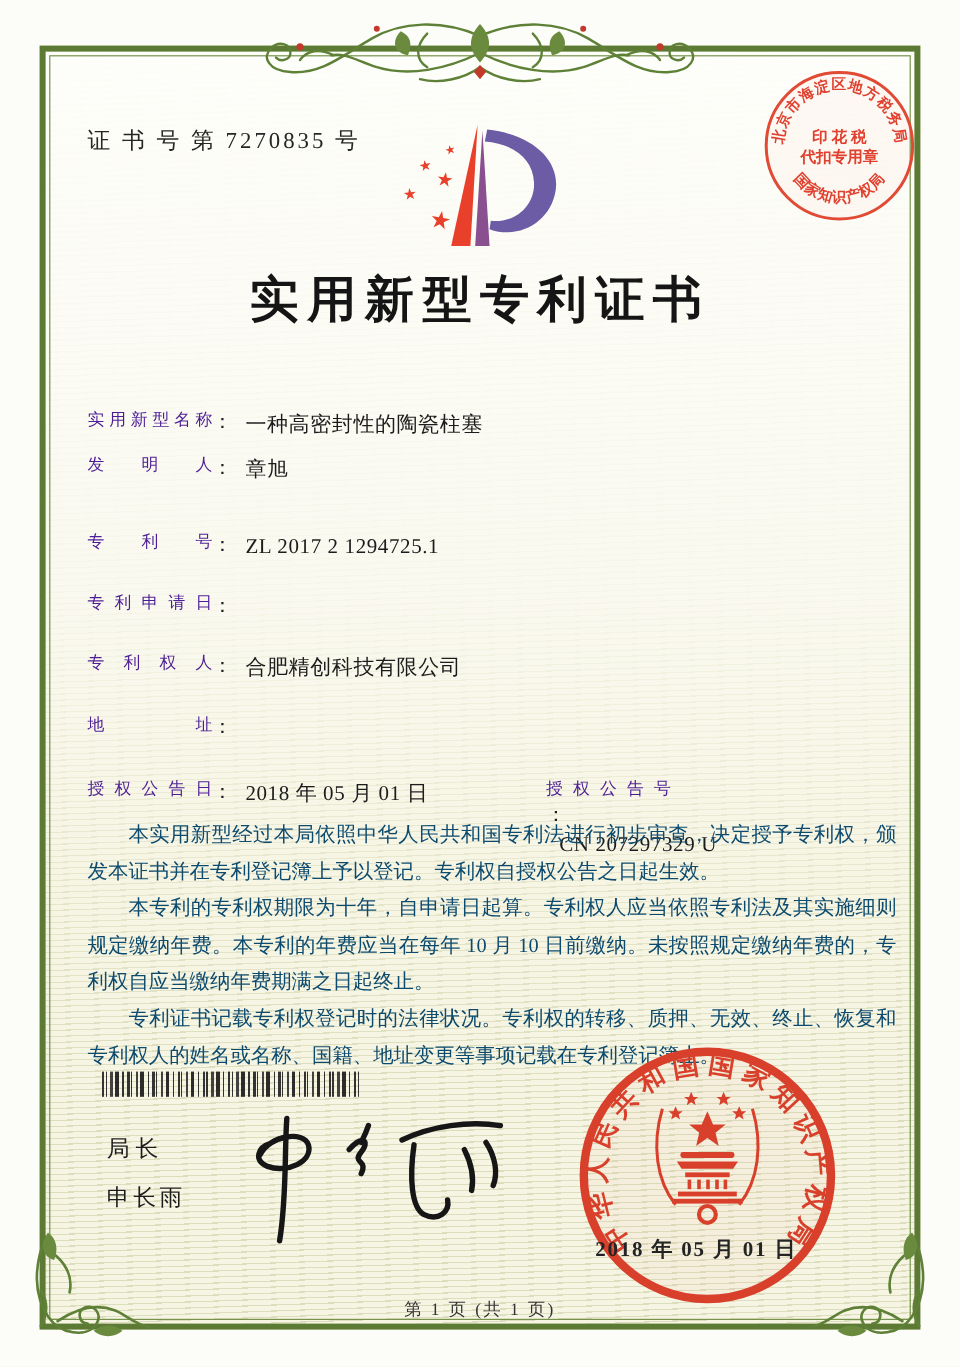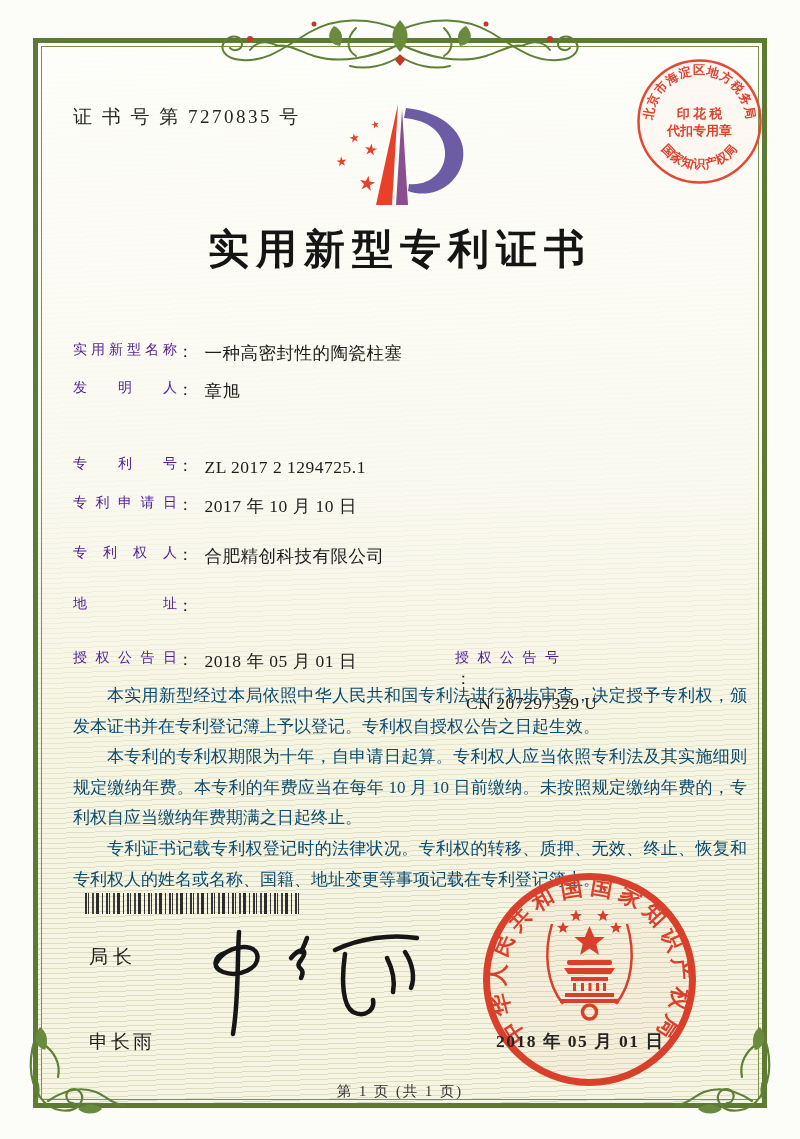--- a/index.html
+++ b/index.html
@@ -42,21 +42,21 @@
     text-align:justify; color:#0c4a6e; }
   .paras p { text-indent:2em; }
   .barcode {
     left:85px; top:893px; width:216px; height:21px; opacity:.88;
     background:
       repeating-linear-gradient(90deg,#1a1a1a 0 2px,rgba(0,0,0,0) 2px 3px,#1a1a1a 3px 4px,
         rgba(0,0,0,0) 4px 7px,#2a2a2a 7px 9px,rgba(0,0,0,0) 9px 11px,#111 11px 14px,
         rgba(0,0,0,0) 14px 17px,#1a1a1a 17px 18px,rgba(0,0,0,0) 18px 21px);
   }
   .sig-role { left:89px; top:944px; font-size:19px; letter-spacing:5px; }
-  .sig-name { left:89px; top:985px; font-size:19px; letter-spacing:3px;margin-top:44px; }
+  .sig-name { left:89px; top:985px; font-size:19px; letter-spacing:3px; }
   .seal-date { left:496px; top:1029px; font-size:17.5px; letter-spacing:1.5px; color:#242424; font-weight:bold;}
   .footer { left:0; right:0; top:1082px; text-align:center; font-size:14.5px; letter-spacing:2px; color:#333; }
   svg { display:block; }
   .nosel { user-select:none; }
 </style>
 </head>
 <body>
 
 <div class="frame"></div>
 
@@ -148,29 +148,28 @@
 <div class="abs frow" style="top:340px;">
   <span class="flabel">实用新型名称</span>
     <span class="fcolon">：</span>
   <span class="fvalue">一种高密封性的陶瓷柱塞</span>
 </div>
 <div class="abs frow" style="top:378px;">
   <span class="flabel">发明人</span>
     <span class="fcolon">：</span>
   <span class="fvalue">章旭</span>
 </div>
-<div class="abs frow" style="top:442px;margin-top:12px;">
+<div class="abs frow" style="top:442px;">
   <span class="flabel">专利号</span>
     <span class="fcolon">：</span>
   <span class="fvalue">ZL 2017 2 1294725.1</span>
 </div>
 <div class="abs frow" style="top:493px;">
   <span class="flabel">专利申请日</span>
     <span class="fcolon">：</span>
-  <span class="fvalue">2017 年 10 月 10 日</span>
 </div>
 <div class="abs frow" style="top:543px;">
   <span class="flabel">专利权人</span>
     <span class="fcolon">：</span>
   <span class="fvalue">合肥精创科技有限公司</span>
 </div>
 <div class="abs frow" style="top:594px;">
   <span class="flabel">地址</span>
     <span class="fcolon">：</span>
 </div>

